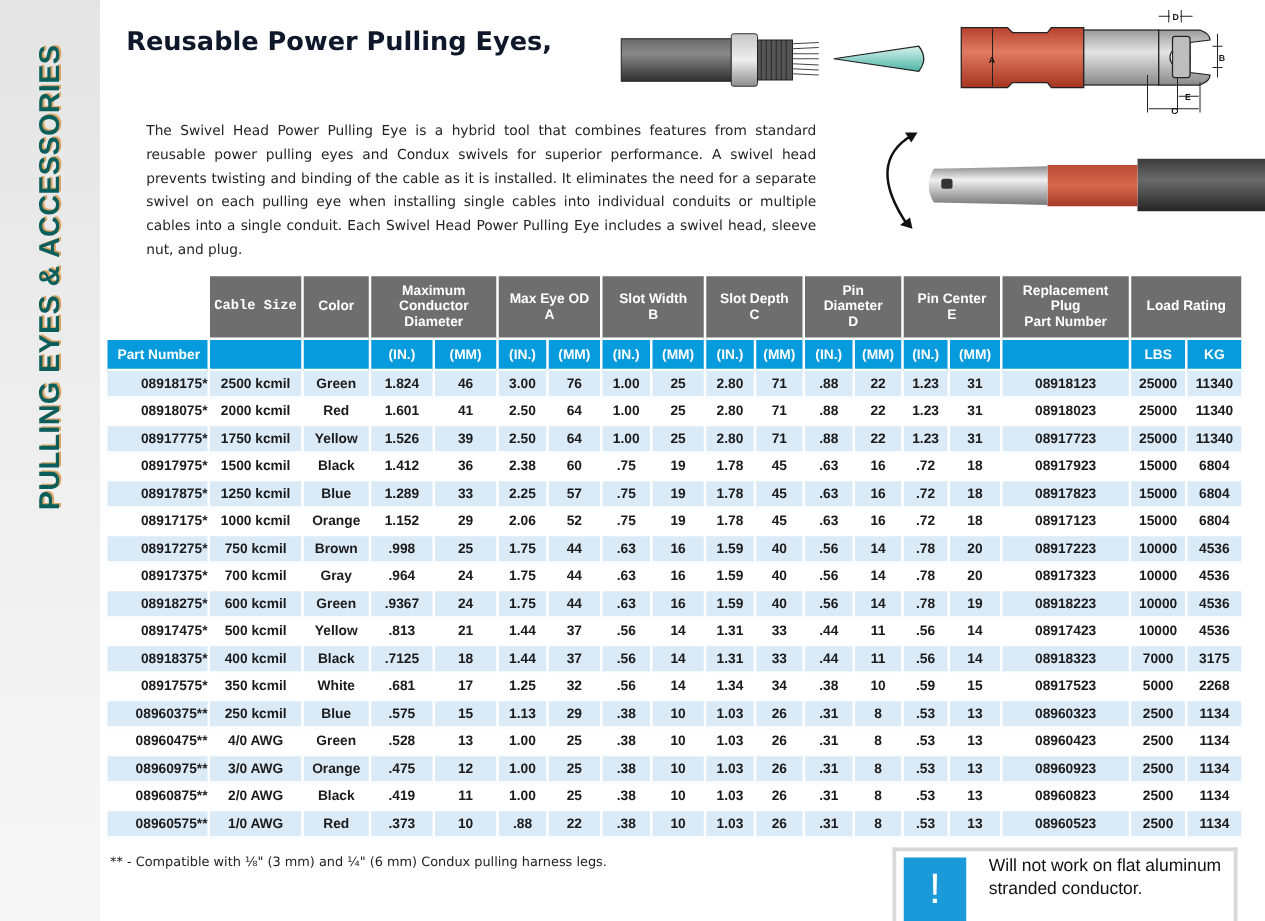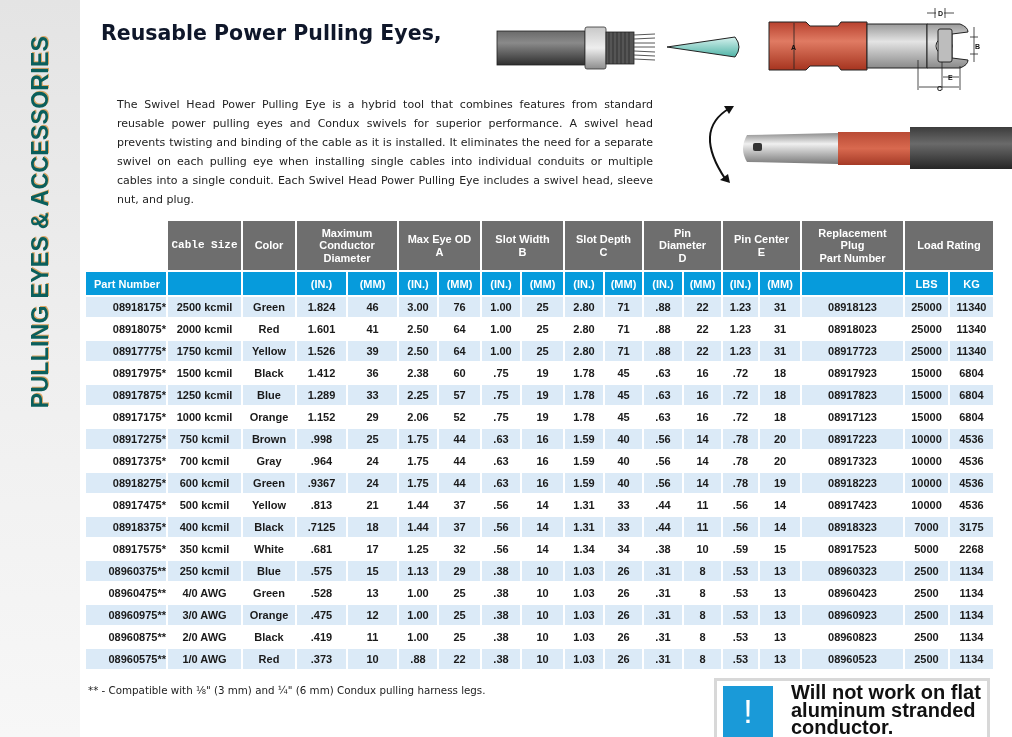--- a/index.html
+++ b/index.html
@@ -59,21 +59,21 @@
     position: absolute; left: 714px; top: 678px; width: 276px; height: 59px;
     background: #fff; border: 3px solid #d8d8d8; border-bottom: none; box-sizing: border-box;
   }
   .warning-icon {
     position: absolute; left: 6px; top: 5px; width: 50px; height: 51px; background: #1a9ad8;
     color: #fff; font-family: "Liberation Sans", sans-serif; font-size: 34px; line-height: 51px;
     text-align: center;
   }
   .warning-text {
     position: absolute; left: 74px; top: 3px; width: 190px;
-    font-family: "Liberation Sans", sans-serif; font-weight: bold; font-size: 20px; line-height: 17.5px;
+    font-family: "Liberation Sans", sans-serif; font-weight: normal; font-size: 14px; line-height: 17.5px;
     color: #111;
   }
 </style>
 </head>
 <body>
 
 <div class="sidebar">
   <div class="sidebar-title">PULLING EYES &amp; ACCESSORIES</div>
 </div>
 

